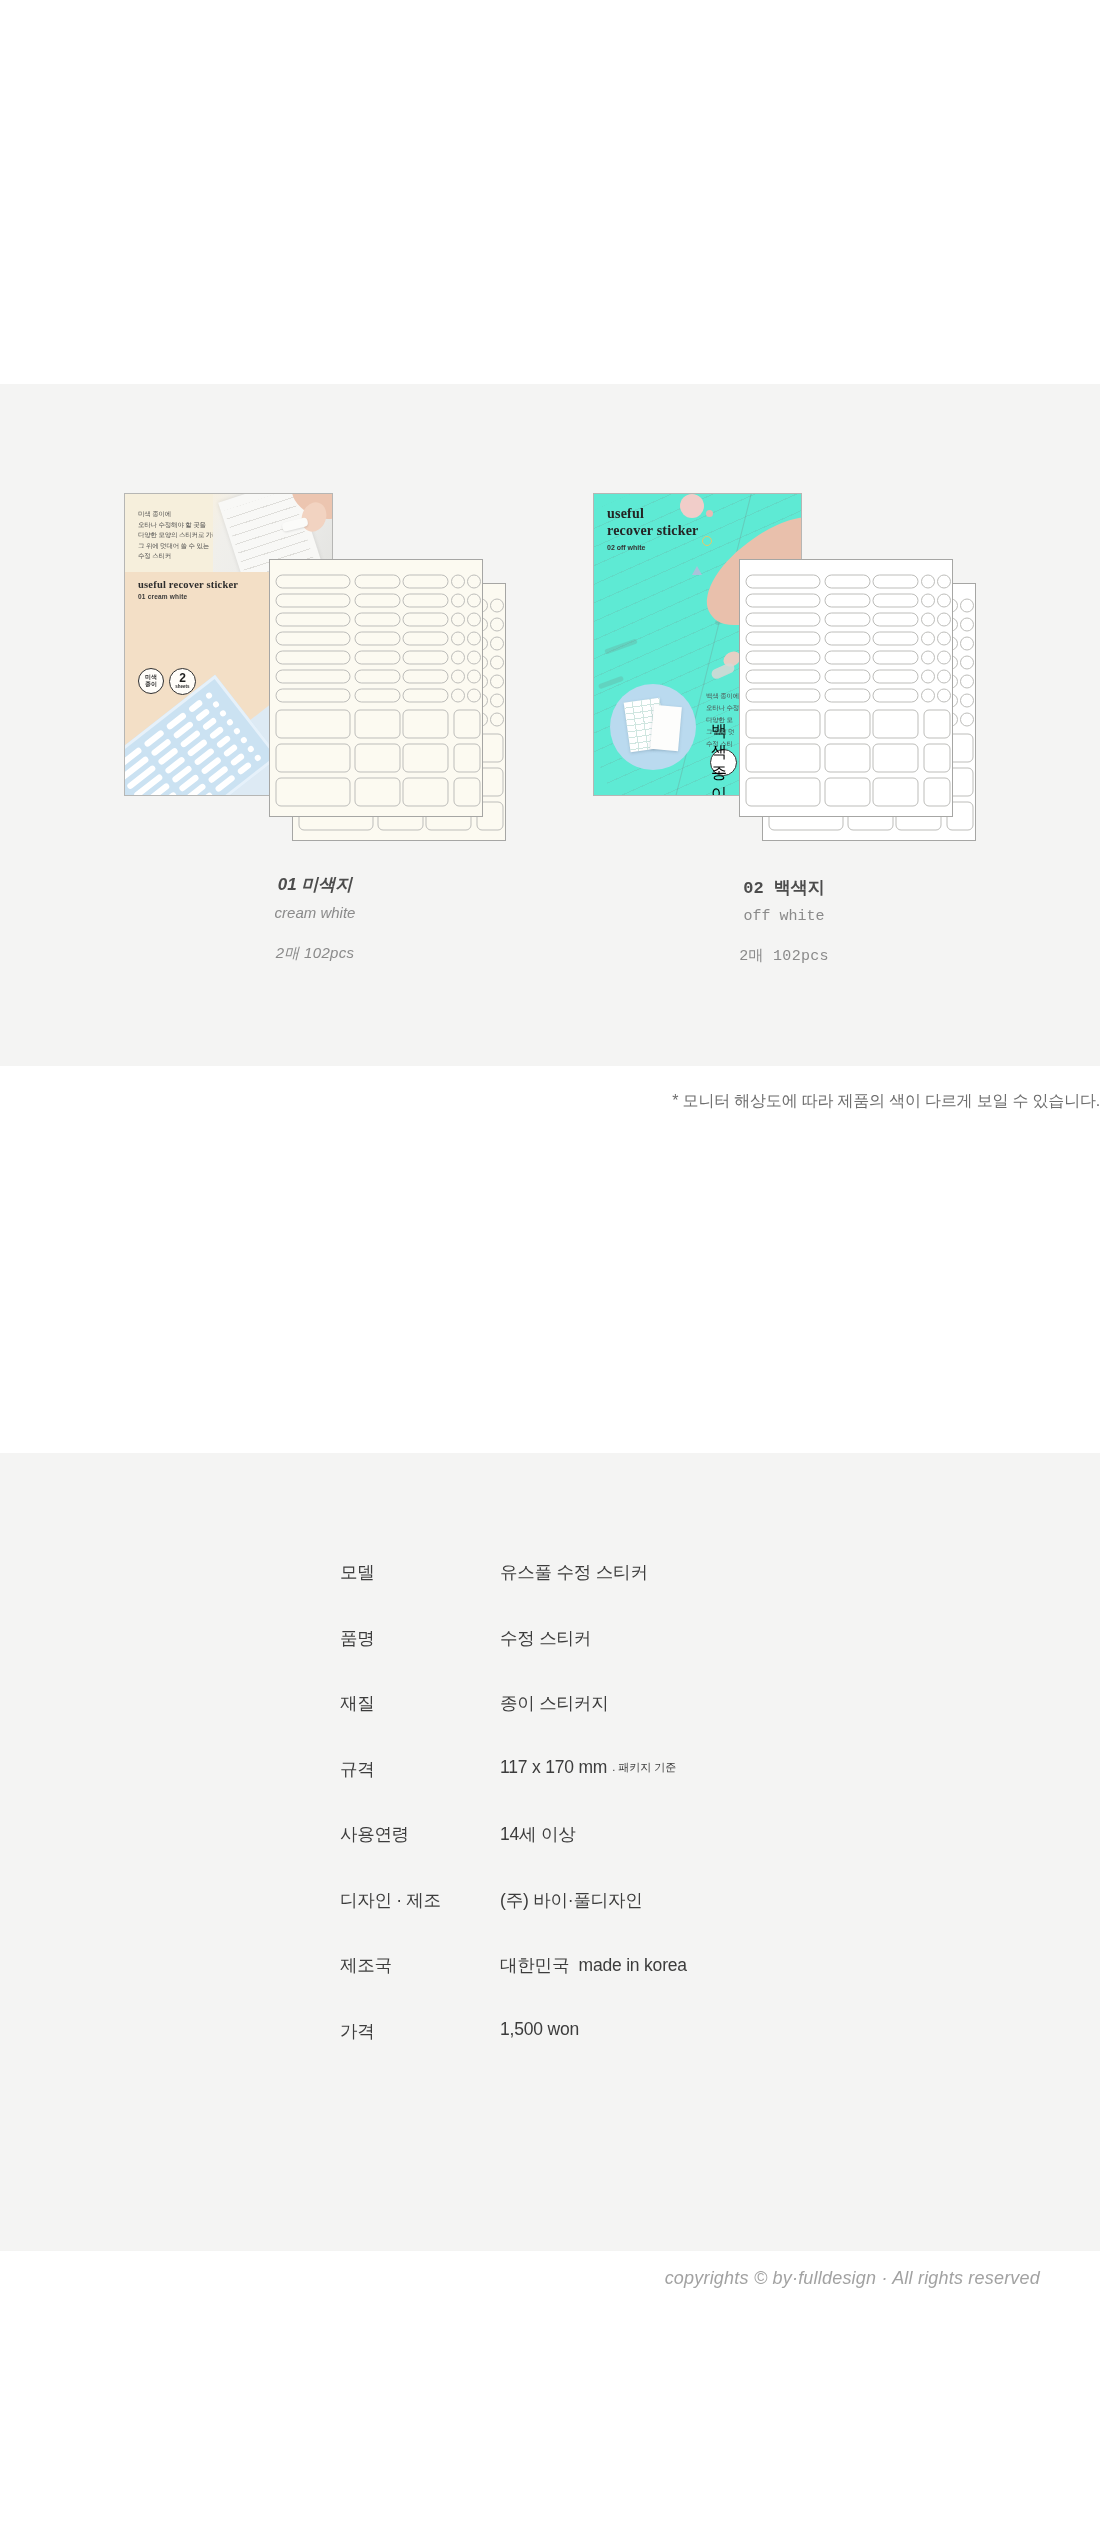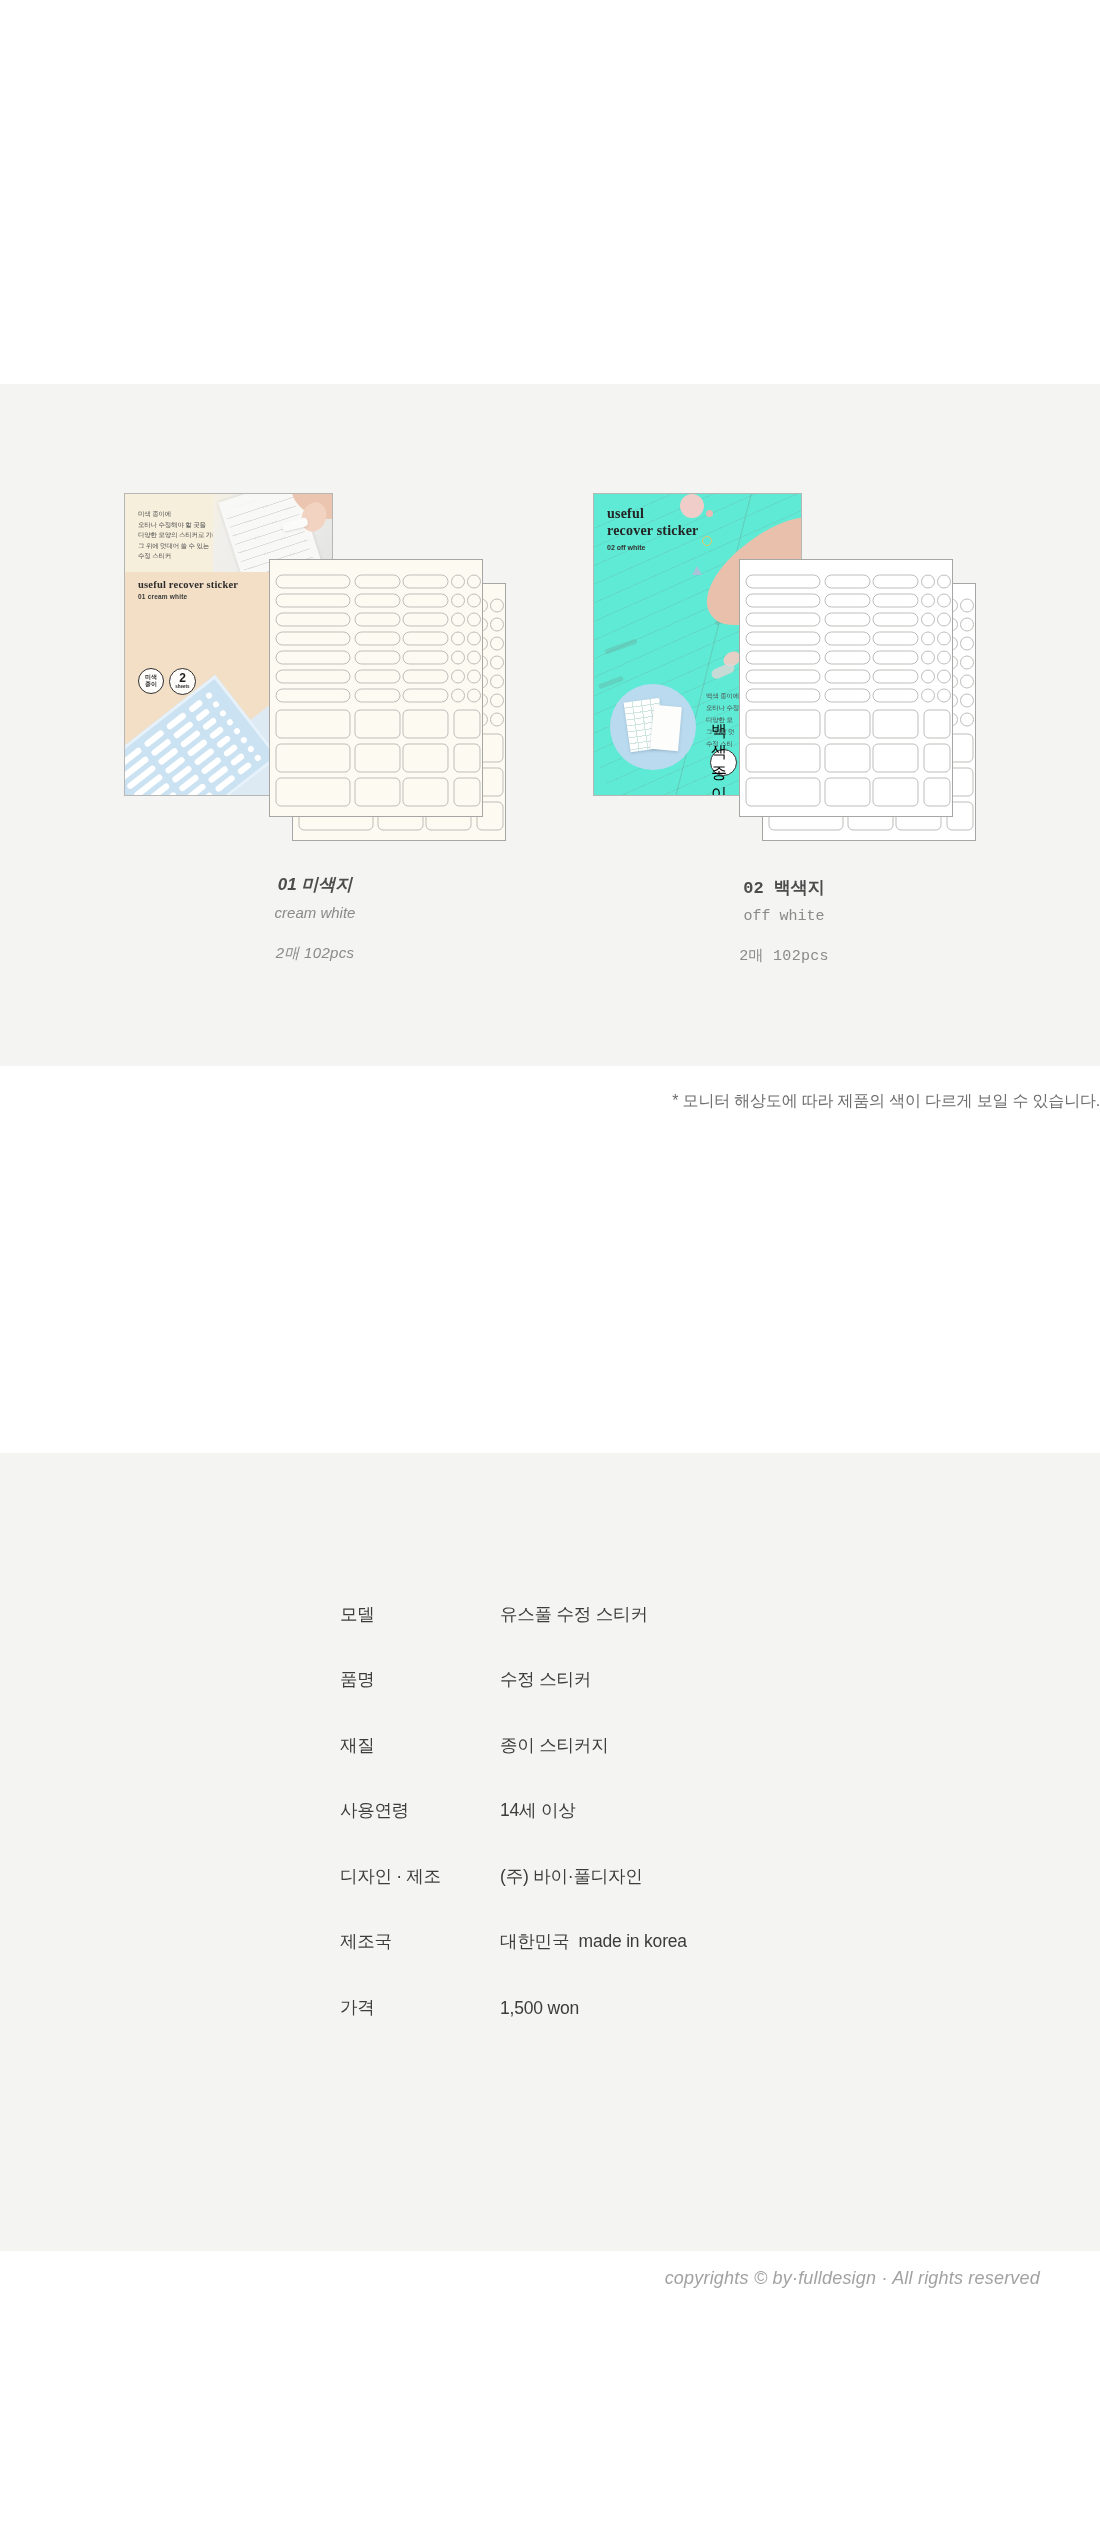--- a/index.html
+++ b/index.html
@@ -75,21 +75,21 @@
   .caption .c-sub { font-size:15px; color:#8a8a8a; line-height:28px; }
   .caption .c-qty { font-size:15px; color:#8a8a8a; line-height:28px; letter-spacing:.3px;margin-top:12px; }
   .caption-left { left:165px; }
   .caption-right { left:634px; }
 
   
   .notice { position:absolute; top:1091px; left:0; width:1100px; text-align:right; font-size:16px; color:#6d6d6d; letter-spacing:-0.2px; }
 
   
   .specs { position:absolute; left:340px; top:1560px; width:520px; }
-  .spec-row { display:flex; align-items:flex-end; height:65.5px; }
+  .spec-row { display:flex; align-items:flex-start; height:65.5px; }
   .spec-label { width:160px; font-size:17.5px; color:#3c3c3c; letter-spacing:-0.3px; flex:none; }
   .spec-value { font-size:17.5px; color:#3c3c3c; letter-spacing:-0.2px; white-space:pre-wrap; }
   .spec-note { font-size:11px; color:#3c3c3c; margin-left:5px; position:relative; top:3px; white-space:pre-wrap; }
 
   
   .footer { position:absolute; top:2268px; right:60px; font-size:18px; color:#a2a2a2; letter-spacing:.2px;font-style:italic; }
 </style>
 </head>
 <body>
 
@@ -443,20 +443,25 @@
       </div>
       <div class="spec-row">
         <span class="spec-label">품명</span>
         <span class="spec-value">수정 스티커</span>
       </div>
       <div class="spec-row">
         <span class="spec-label">재질</span>
         <span class="spec-value">종이 스티커지</span>
       </div>
       <div class="spec-row">
+        <span class="spec-label">규격</span>
+        <span class="spec-value">117 x 170 mm</span>
+        <span class="spec-note">. 패키지 기준</span>
+      </div>
+      <div class="spec-row">
         <span class="spec-label">사용연령</span>
         <span class="spec-value">14세 이상</span>
       </div>
       <div class="spec-row">
         <span class="spec-label">디자인 · 제조</span>
         <span class="spec-value">(주) 바이·풀디자인</span>
       </div>
       <div class="spec-row">
         <span class="spec-label">제조국</span>
         <span class="spec-value">대한민국  made in korea</span>

